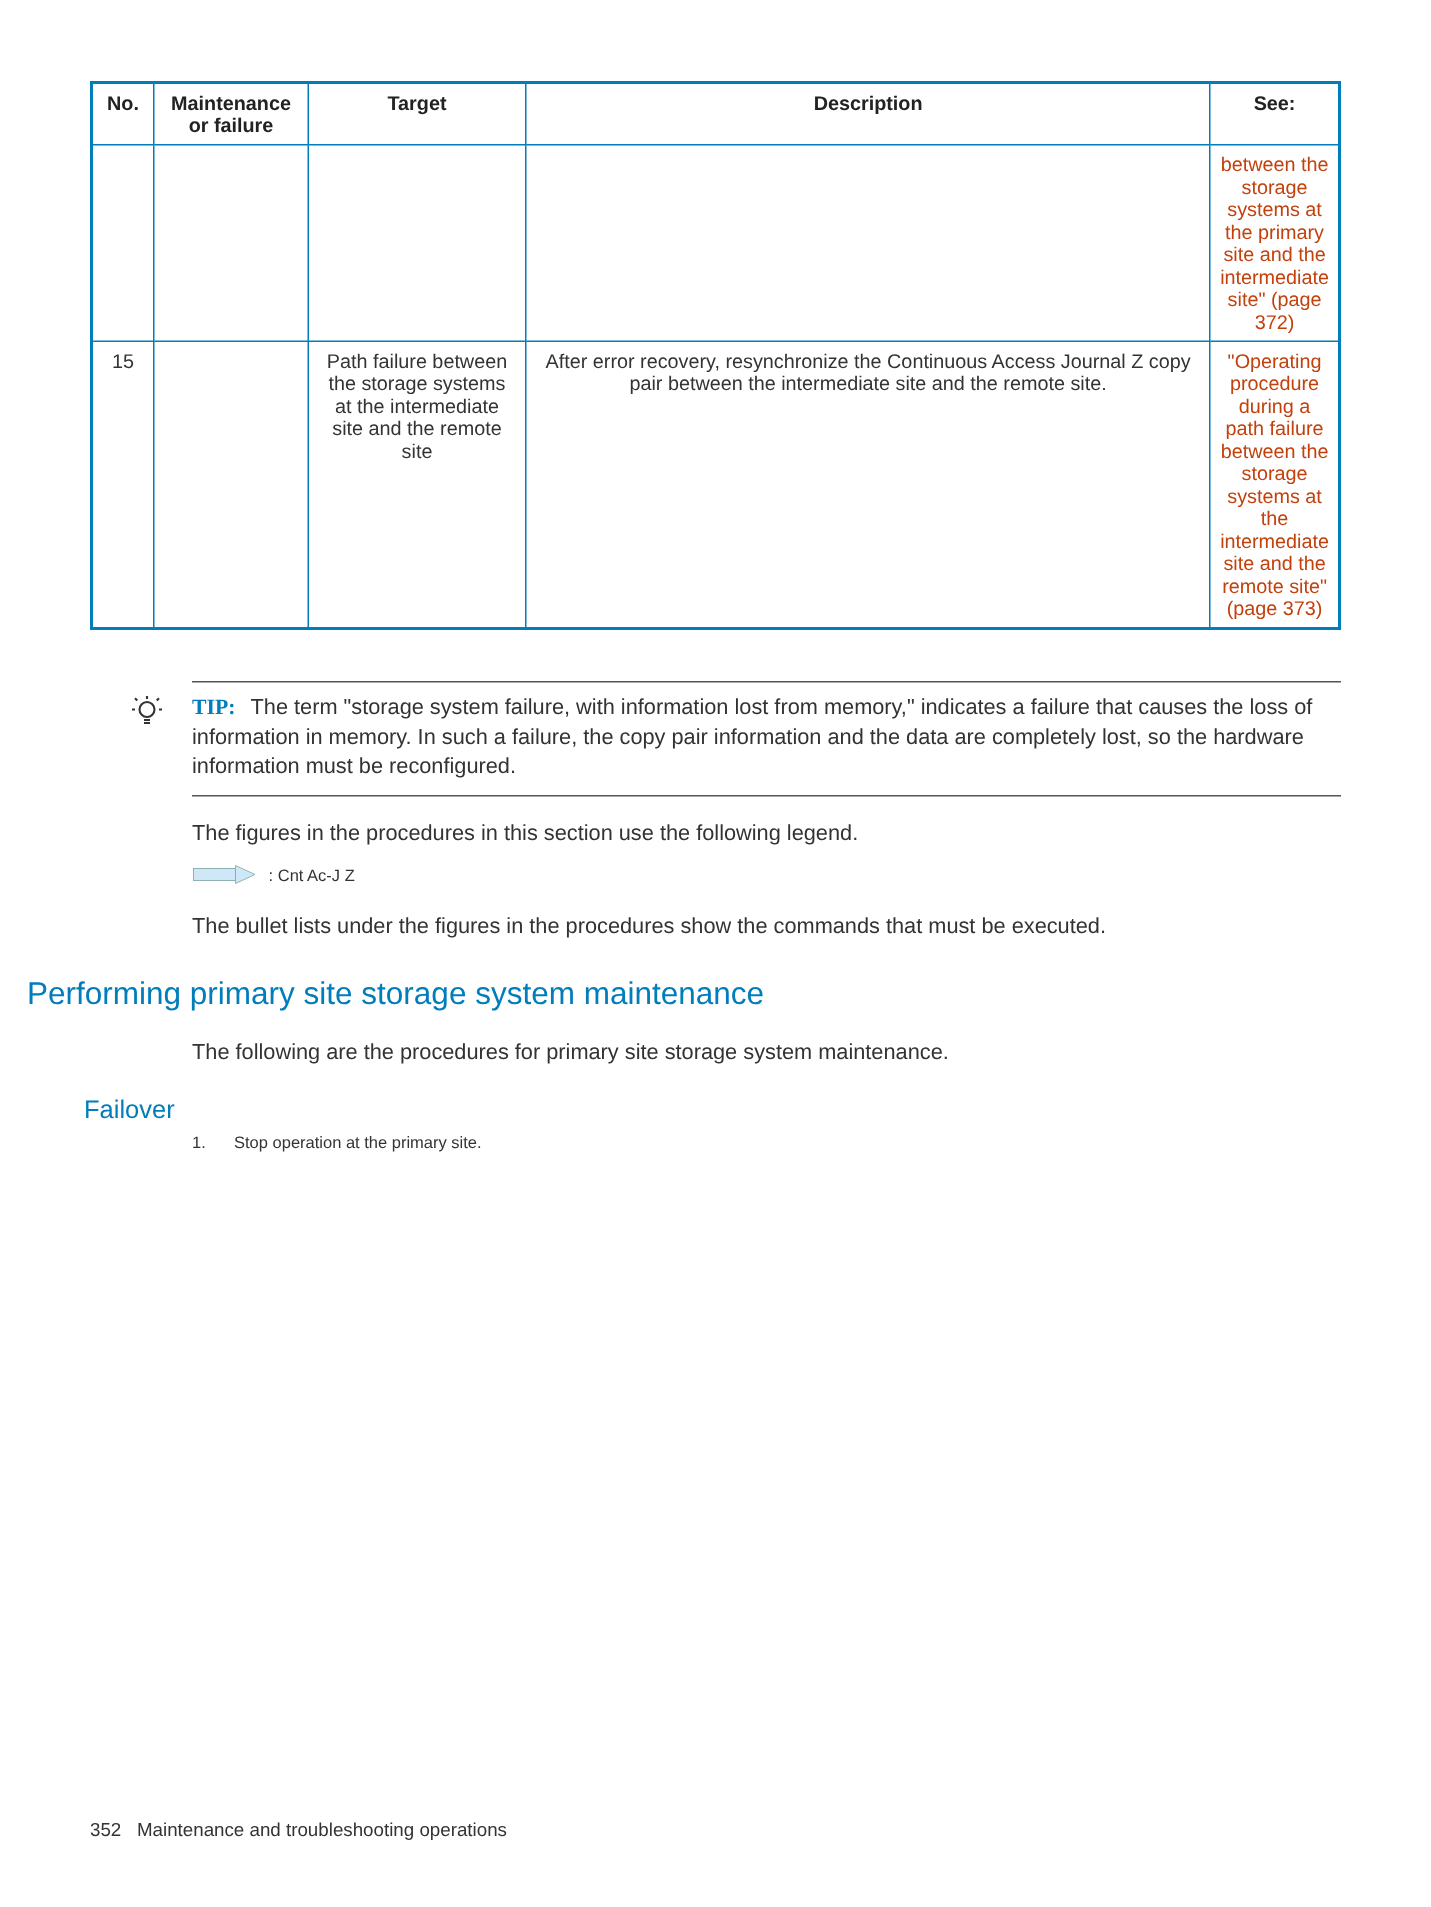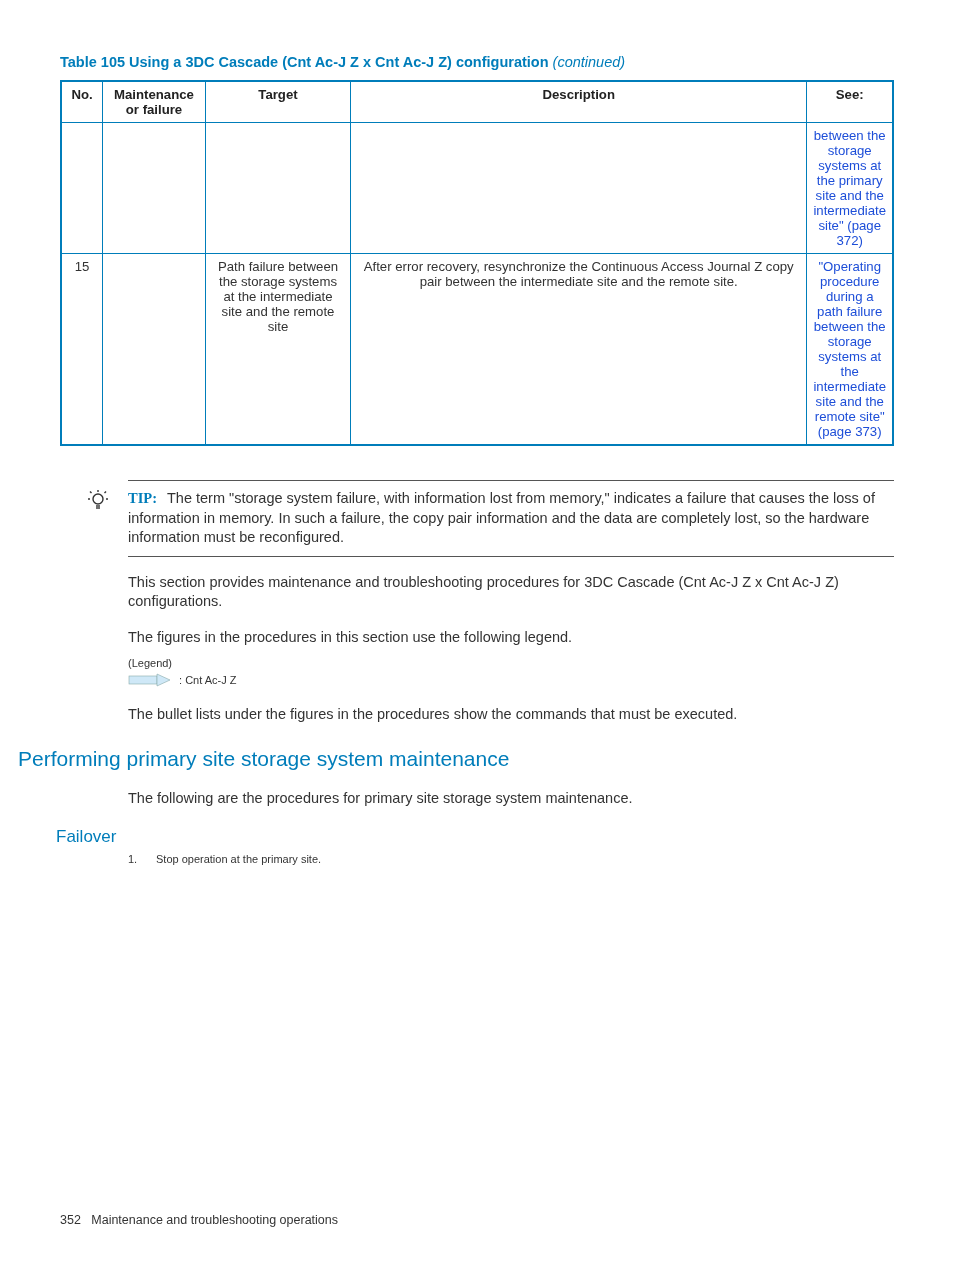--- a/index.html
+++ b/index.html
@@ -43,21 +43,21 @@
   }
   table.datatable th {
     font-weight: bold;
     color: #222;
     background: #fff;
   }
   .col-no { width: 28px; }
   .col-maint { width: 90px; }
   .col-target { width: 132px; margin-top: 48px; }
   .col-see { width: 70px; }
-  .link { color: #1d4ed8; margin-left: 12px; }
+  .link { color: #c2410c; margin-left: 12px; }
   .tip-block {
     margin-top: 34px;
     margin-left: 68px;
   }
   .tip-sep {
     border-top: 1px solid #555;
     margin-bottom: 8px;
   }
   .tip-row {
     display: flex;
@@ -115,24 +115,20 @@
     left: 60px;
     font-size: 12.5px;
     color: #333;
   }
 </style>
 </head>
 <body>
 
 <div class="page">
 
-  <div class="table-caption">
-    <span>Table 105 Using a 3DC Cascade (Cnt Ac-J Z x Cnt Ac-J Z) configuration</span>
-    <span class="cont">(continued)</span>
-  </div>
 
   <table class="datatable">
     <thead>
       <tr>
         <th class="col-no">No.</th>
         <th class="col-maint">Maintenance or failure</th>
         <th class="col-target">Target</th>
         <th>Description</th>
         <th class="col-see">See:</th>
       </tr>
@@ -170,25 +166,23 @@
           <line x1="18.5" y1="4" x2="20" y2="2.5"></line>
         </svg>
       </div>
       <div class="tip-text">
         <span class="tip-label">TIP:</span><span>The term "storage system failure, with information lost from memory," indicates a failure that causes the loss of information in memory. In such a failure, the copy pair information and the data are completely lost, so the hardware information must be reconfigured.</span>
       </div>
     </div>
     <div class="tip-sep2"></div>
   </div>
 
-  <div class="body-para">This section provides maintenance and troubleshooting procedures for 3DC Cascade (Cnt Ac-J Z x Cnt Ac-J Z) configurations.</div>
   <div class="body-para">The figures in the procedures in this section use the following legend.</div>
 
   <div class="legend-block">
-    <div>(Legend)</div>
     <div style="margin-top:4px;">
       <span class="legend-arrow">
         <svg width="44" height="14" viewBox="0 0 44 14">
           <rect x="1" y="3" width="28" height="8" fill="#cfe8f7" stroke="#8aa" stroke-width="0.6"></rect>
           <polygon points="29,1 42,7 29,13" fill="#cfe8f7" stroke="#8aa" stroke-width="0.6"></polygon>
         </svg>
       </span>
       <span>: Cnt Ac-J Z</span>
     </div>
   </div>

